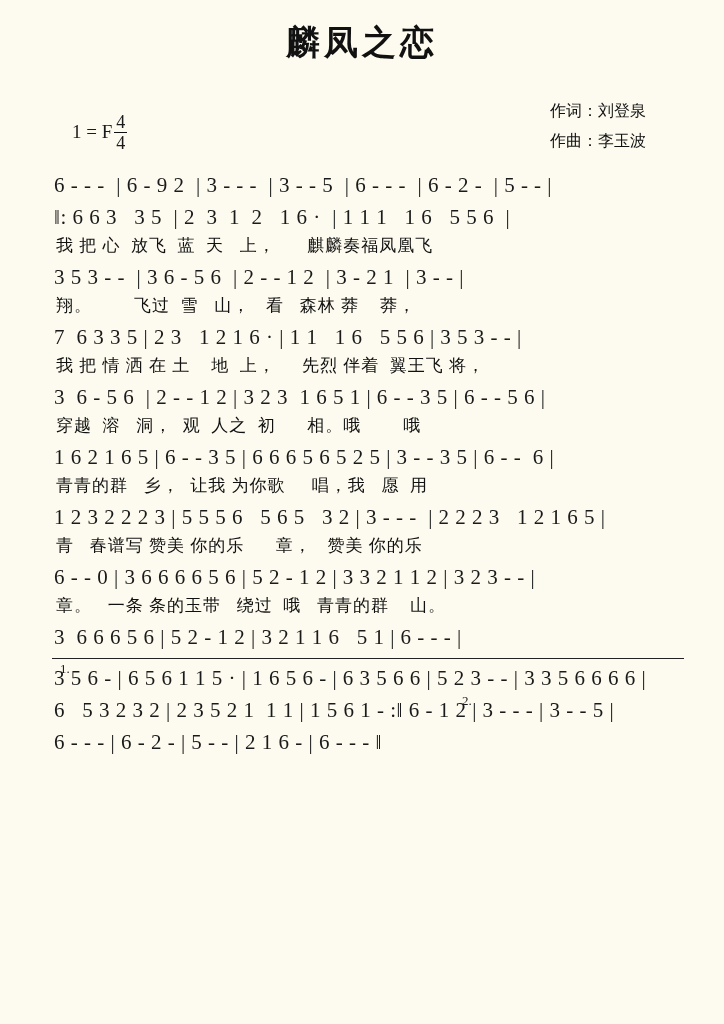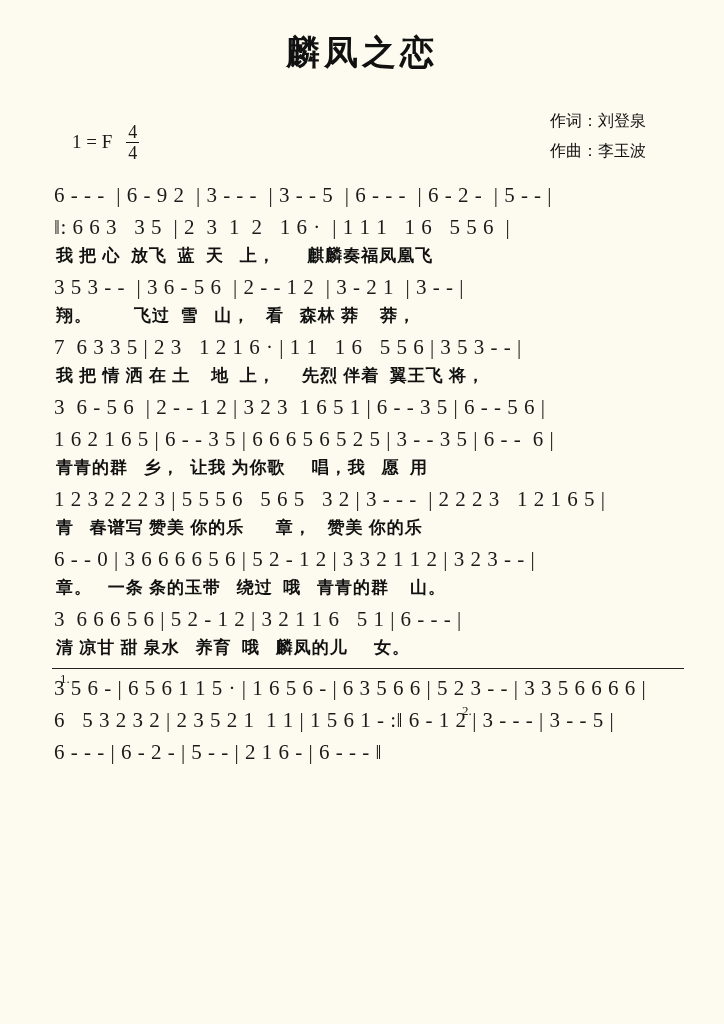--- a/index.html
+++ b/index.html
@@ -21,21 +21,21 @@
     height: 1024px;
     box-sizing: border-box;
     padding: 0;
   }
   .title {
     text-align: center;
     font-family: "Liberation Serif", serif;
     font-size: 34px;
     font-weight: bold;
     letter-spacing: 4px;
-    margin: 30px 0 0 0;
+    margin: 20px 0 0 0;
     color: #111;
   }
   .credits {
     position: absolute;
     right: 78px;
     top: 76px;
     text-align: left;
     font-size: 16px;
     line-height: 30px;
     color: #111;
@@ -43,21 +43,21 @@
   .credit-line {
     white-space: nowrap;
   }
   .keysig {
     position: absolute;
     left: 72px;
     top: 92px;
     font-size: 19px;
     display: flex;
     align-items: center;
-    gap: 12px;
+    gap: 0;
   }
   .keysig .frac {
     display: inline-block;
     text-align: center;
     line-height: 1.0;
     font-size: 18px;
     position: relative;
     top: 1px;
     padding: 0 2px;
   }
@@ -92,21 +92,20 @@
   }
   .lyrics {
     font-family: "Liberation Serif", serif;
     font-size: 17px;
     letter-spacing: 1px;
     white-space: pre;
     line-height: 28px;
     height: 28px;
     padding-left: 4px;
     color: #111;
-    font-weight: bold;
   }
   .hr-line {
     border: none;
     border-top: 1.2px solid #222;
     margin: 6px 0 4px 0;
   }
   .ending-label {
     font-size: 13px;
     font-family: "Liberation Serif", serif;
     position: absolute;
@@ -157,40 +156,40 @@
       <div class="lyrics">翔。        飞过  雪   山，   看   森林 莽    莽，</div>
     </div>
 
     <div class="system">
       <div class="notes">7  6 3 3 5 | 2 3   1 2 1 6 · | 1 1   1 6   5 5 6 | 3 5 3 - - |</div>
       <div class="lyrics">我 把 情 洒 在 土    地  上，     先烈 伴着  翼王飞 将，</div>
     </div>
 
     <div class="system">
       <div class="notes">3  6 - 5 6  | 2 - - 1 2 | 3 2 3  1 6 5 1 | 6 - - 3 5 | 6 - - 5 6 |</div>
+      <div class="lyrics">穿越  溶   洞，  观  人之  初      相。哦        哦</div>
     </div>
 
     <div class="system">
       <div class="notes">1 6 2 1 6 5 | 6 - - 3 5 | 6 6 6 5 6 5 2 5 | 3 - - 3 5 | 6 - -  6 |</div>
       <div class="lyrics">青青的群   乡，  让我 为你歌     唱，我   愿  用</div>
     </div>
 
     <div class="system">
       <div class="notes">1 2 3 2 2 2 3 | 5 5 5 6   5 6 5   3 2 | 3 - - -  | 2 2 2 3   1 2 1 6 5 |</div>
       <div class="lyrics">青   春谱写 赞美 你的乐      章，   赞美 你的乐</div>
     </div>
 
     <div class="system">
       <div class="notes">6 - - 0 | 3 6 6 6 6 5 6 | 5 2 - 1 2 | 3 3 2 1 1 2 | 3 2 3 - - |</div>
       <div class="lyrics">章。   一条 条的玉带   绕过  哦   青青的群    山。</div>
     </div>
 
     <div class="system">
       <div class="notes">3  6 6 6 5 6 | 5 2 - 1 2 | 3 2 1 1 6   5 1 | 6 - - - |</div>
-      <div class="lyrics">清 凉甘 甜 泉水   养育  哦   麟凤的儿     女。</div>
     </div>
 
     <hr class="hr-line">
 
     <div class="system">
       <span class="ending-label">1.</span>
       <div class="notes">3 5 6 - | 6 5 6 1 1 5 · | 1 6 5 6 - | 6 3 5 6 6 | 5 2 3 - - | 3 3 5 6 6 6 6 |</div>
     </div>
 
     <div class="system">

